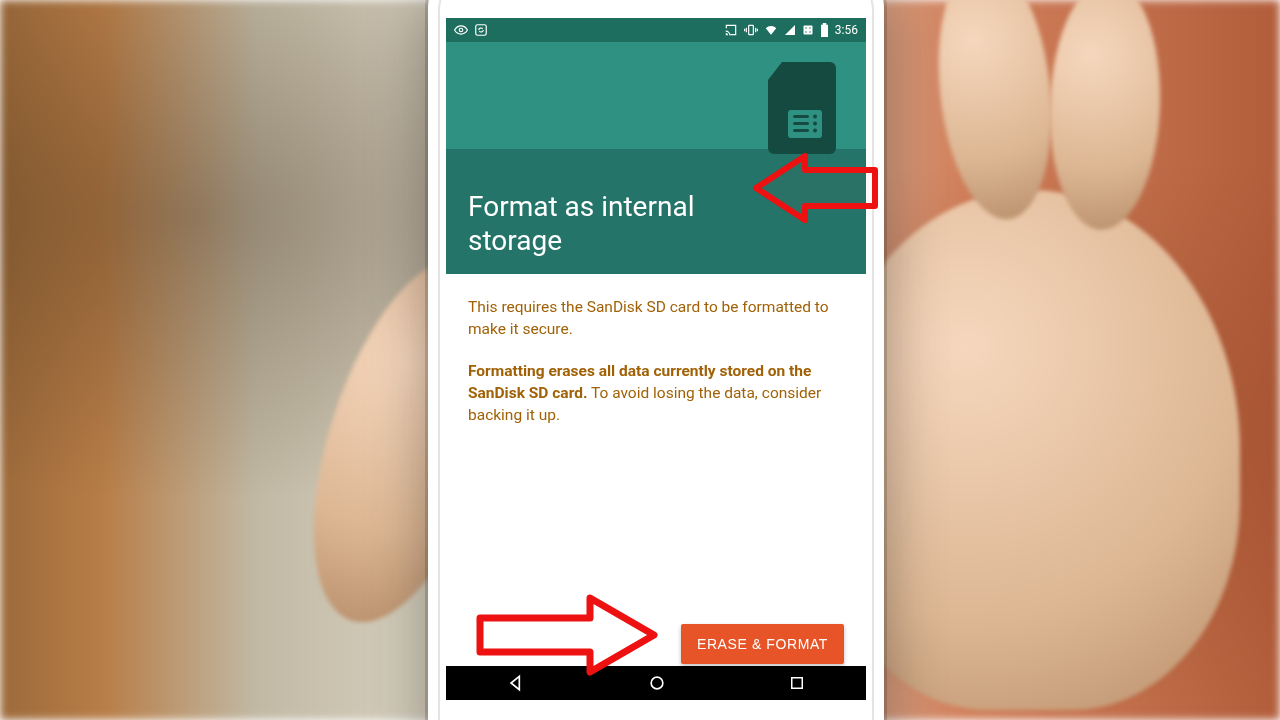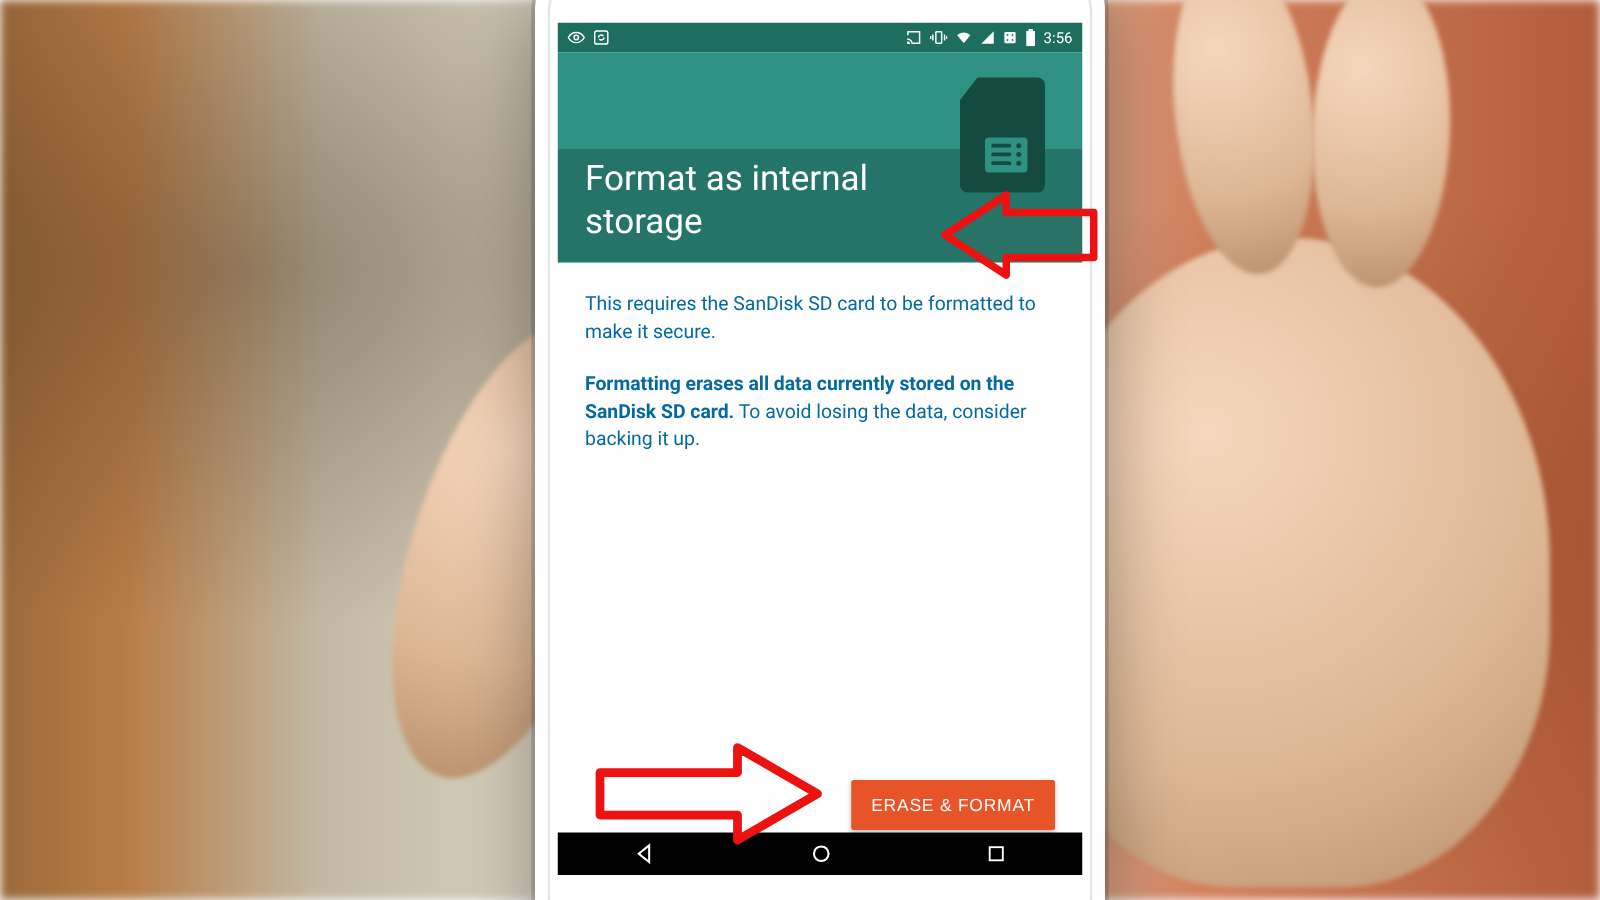--- a/index.html
+++ b/index.html
@@ -14,25 +14,25 @@
   
   .phone{position:absolute;left:428px;top:-36px;width:456px;height:800px;background:#fff;border-radius:44px;box-shadow:0 0 0 3px rgba(0,0,0,.15),0 20px 60px rgba(0,0,0,.35);}
   .phone::before{content:"";position:absolute;inset:10px;border-radius:36px;box-shadow:inset 0 0 0 2px #e4e4e4;}
   .screen{position:absolute;left:18px;right:18px;top:54px;bottom:64px;background:#fff;overflow:hidden;}
   
   .status{height:24px;background:#1e6e5f;color:#fff;display:flex;align-items:center;justify-content:space-between;padding:0 8px;font-size:12px;}
   .status .left,.status .right{display:flex;align-items:center;gap:6px;}
   .sicon{display:inline-flex;align-items:center;justify-content:center;}
   .sicon svg{display:block;}
   
-  .header{position:relative;height:168px;background:linear-gradient(180deg,#2e9181 0%,#2e9181 46%,#257469 46%,#257469 100%);}
+  .header{position:relative;height:232px;background:linear-gradient(180deg,#2e9181 0%,#2e9181 46%,#257469 46%,#257469 100%);}
   .sdcard{position:absolute;right:26px;top:18px;}
   .title{position:absolute;left:22px;bottom:16px;right:110px;color:#fff;font-size:28px;line-height:34px;font-weight:400;}
   
-  .body{padding:22px 22px 0 22px;color:#0369a1;font-size:15.5px;line-height:22px;}
+  .body{padding:22px 22px 0 22px;color:#a16207;font-size:15.5px;line-height:22px;}
   .body p{margin:0 0 20px 0;}
   .body b{font-weight:700;}
   
   .btnbar{position:absolute;left:0;right:0;bottom:36px;display:flex;justify-content:flex-end;padding:0 22px;align-items:center;}
   .btn{background:#e65427;color:#fff;border:none;font-size:14px;letter-spacing:.6px;font-weight:500;padding:12px 16px;border-radius:2px;box-shadow:0 2px 4px rgba(0,0,0,.25);cursor:pointer;}
   
   .nav{position:absolute;left:0;right:0;bottom:0;height:34px;background:#000;display:flex;align-items:center;justify-content:space-around;}
   .nav svg{display:block;}
   
   .arrow{position:absolute;pointer-events:none;}

